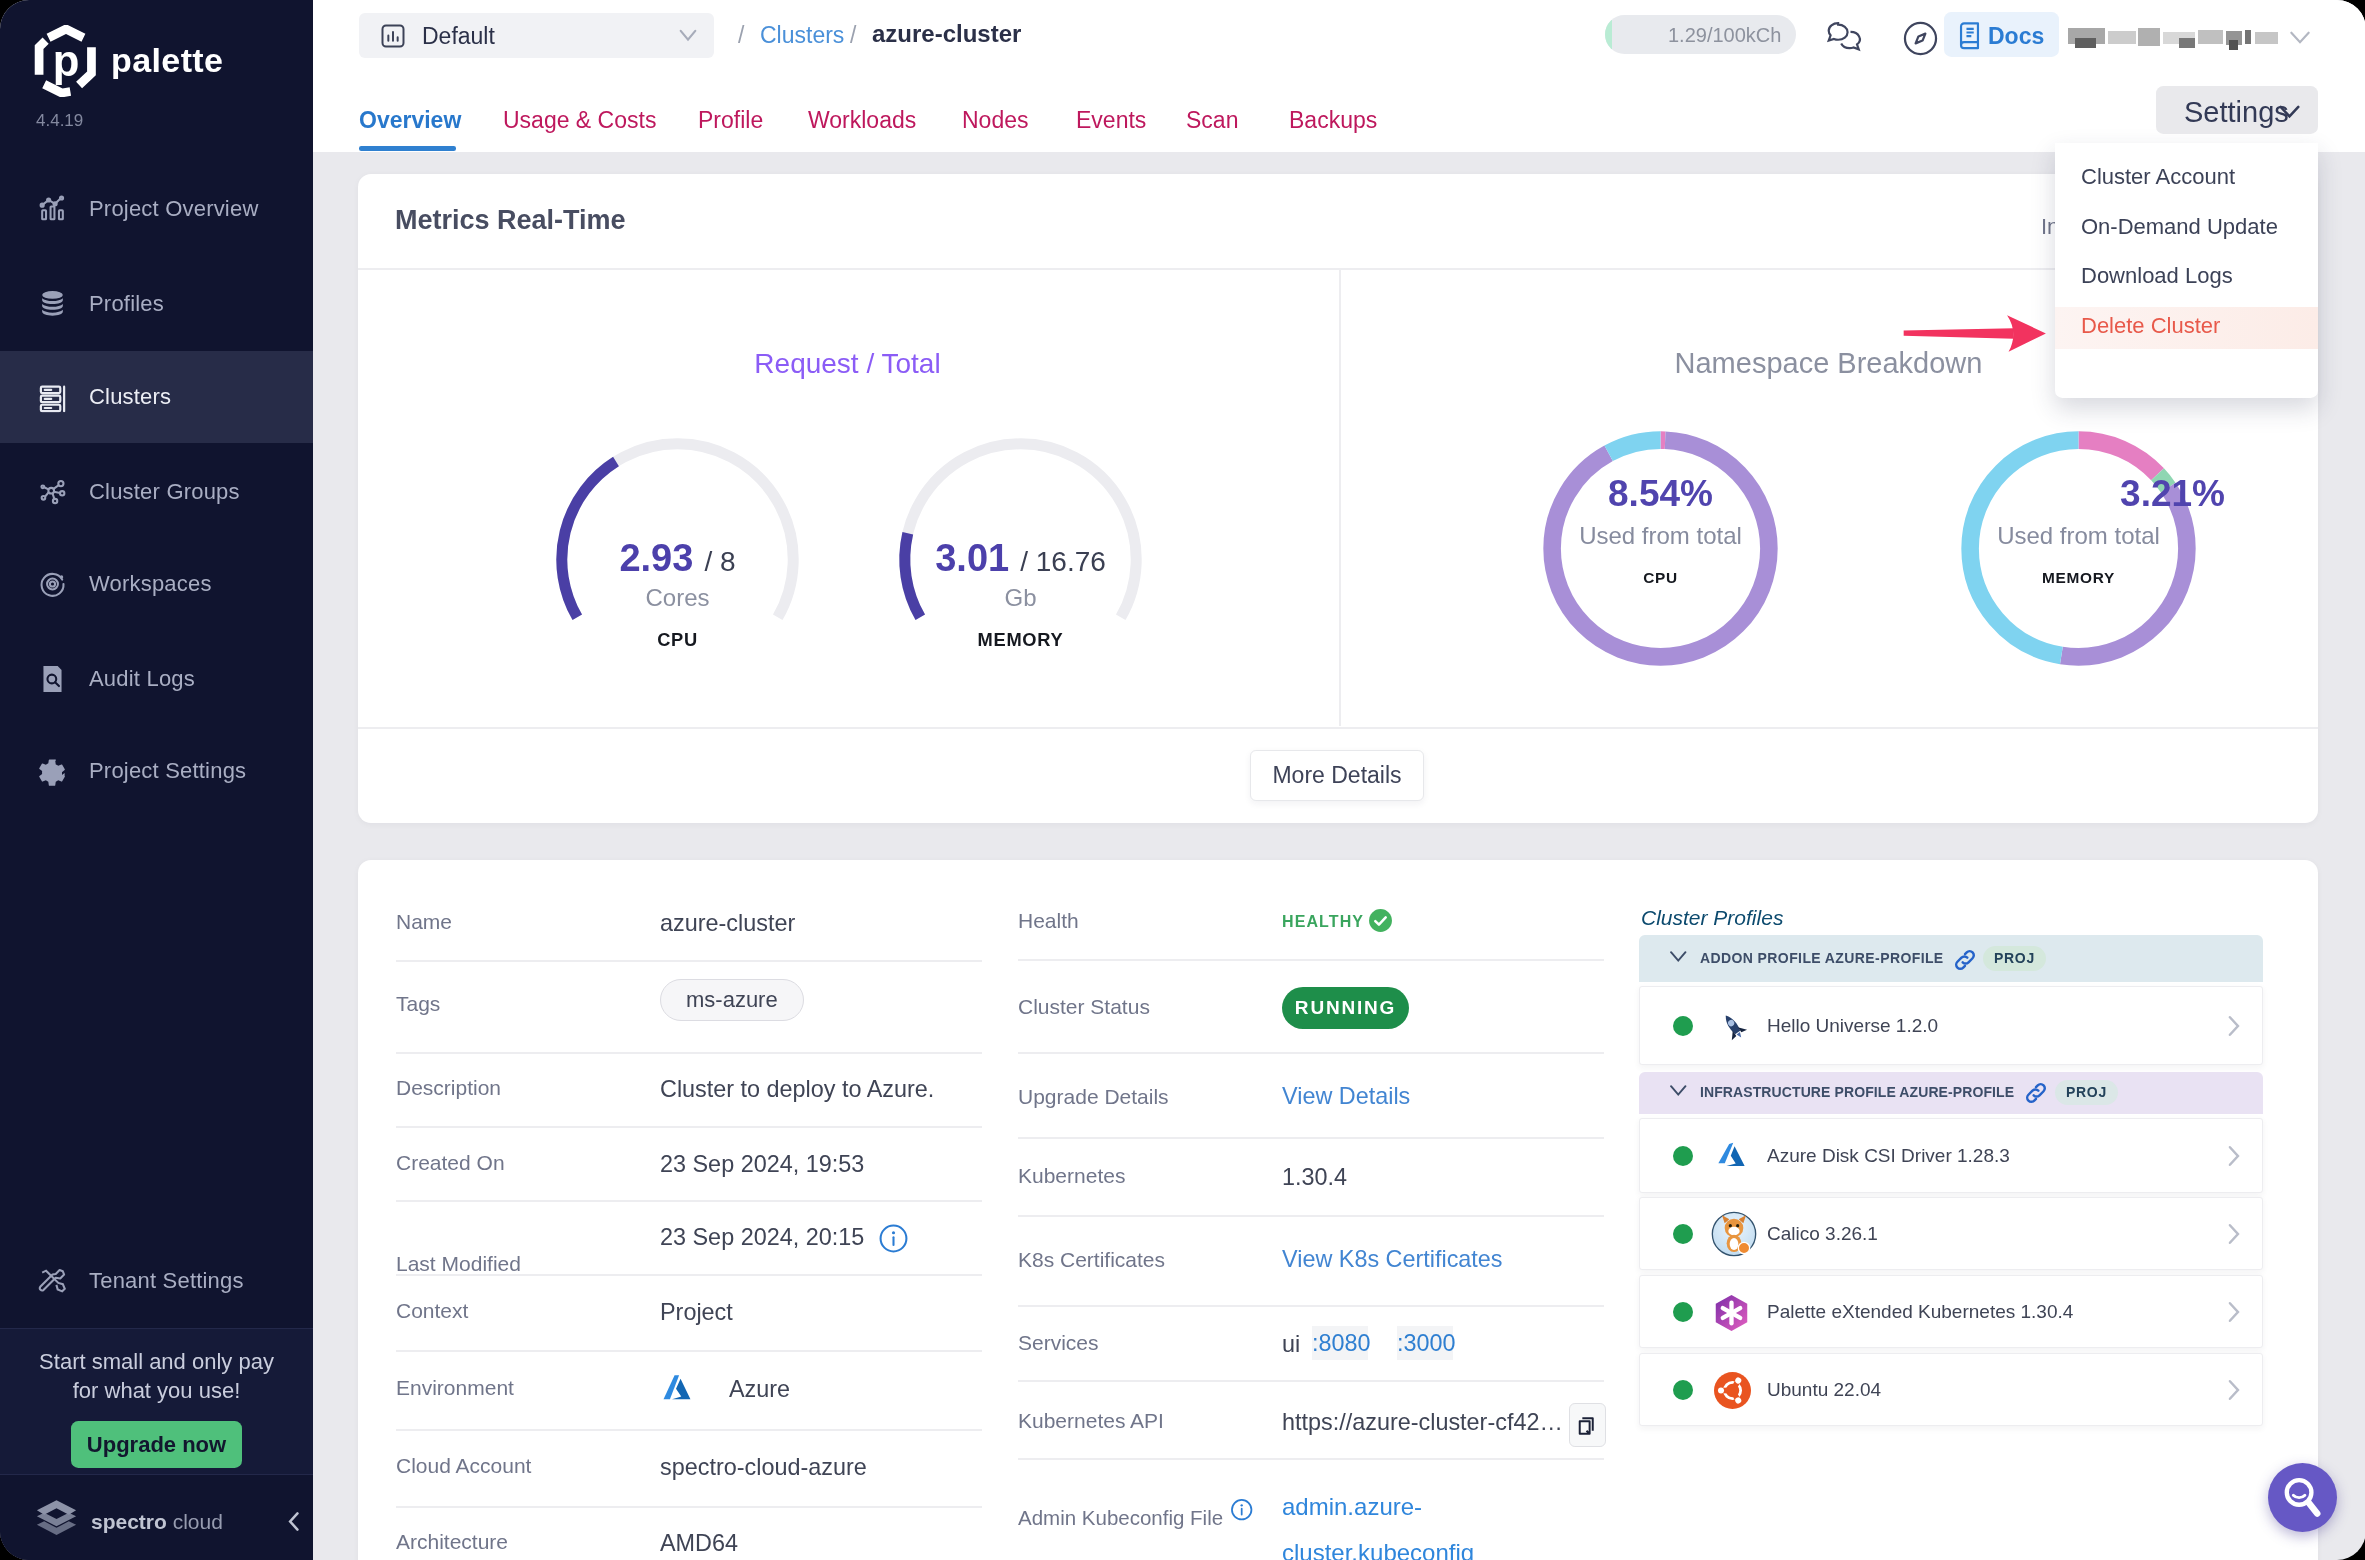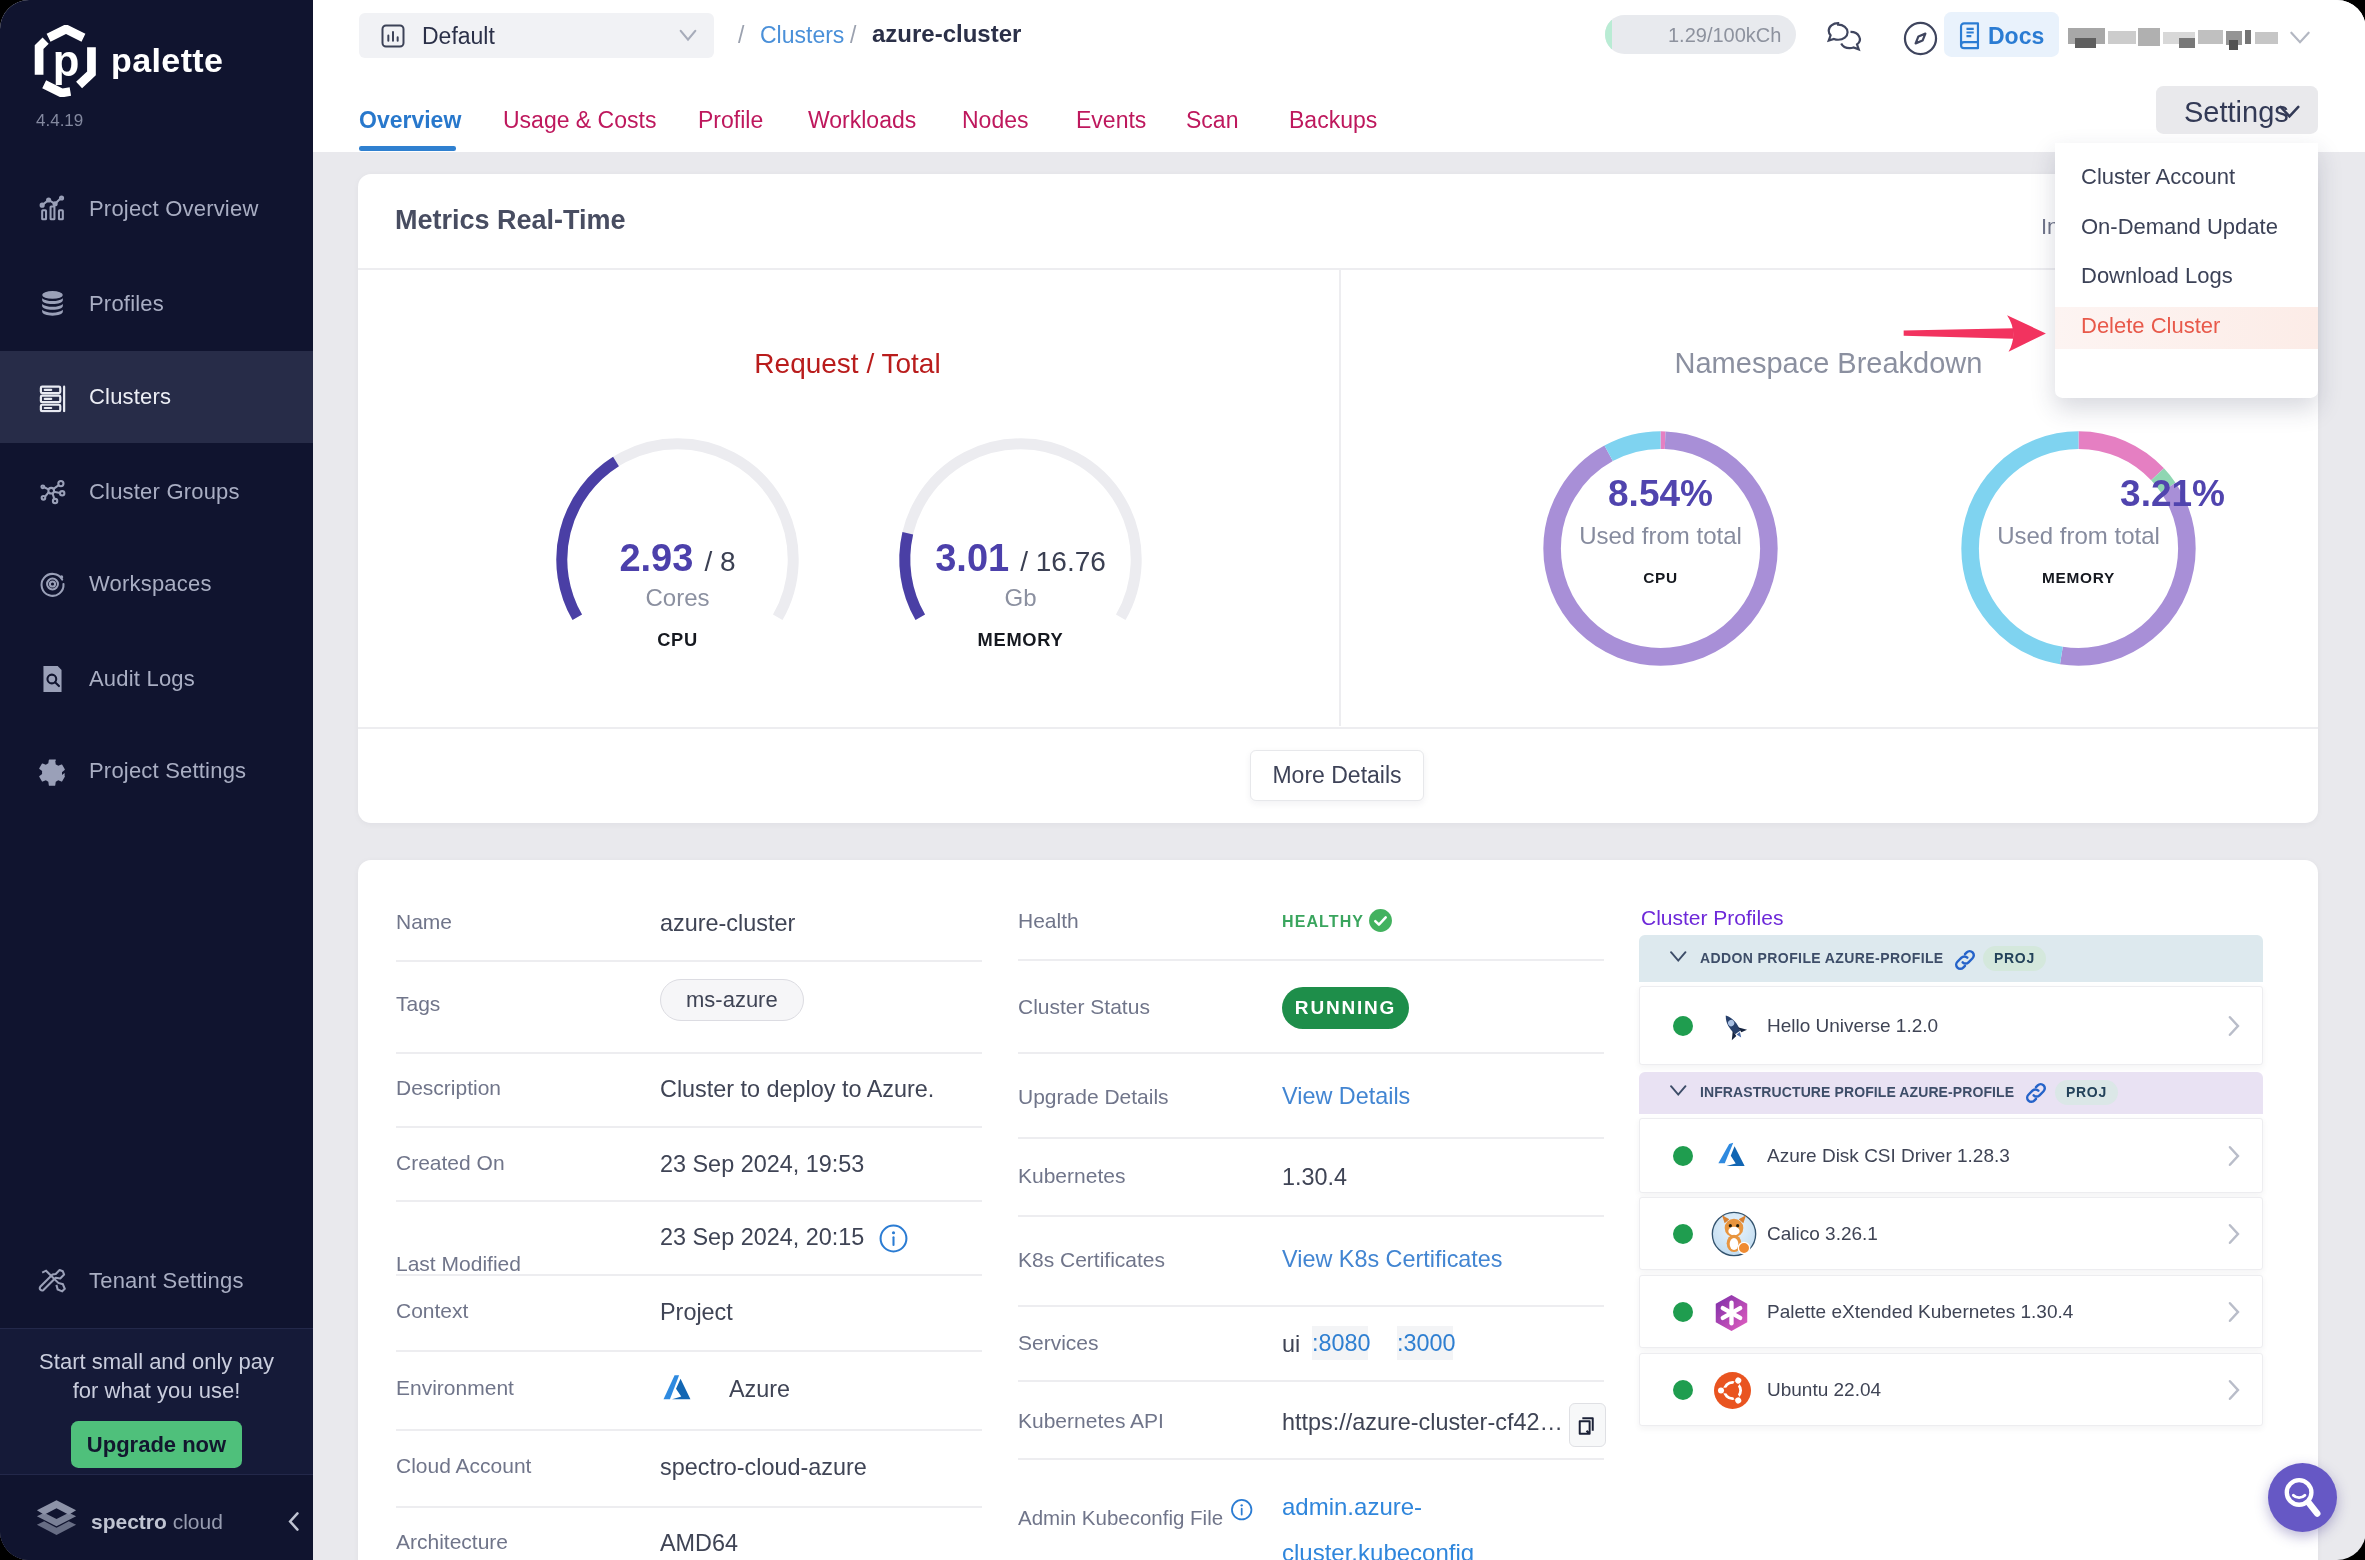--- a/index.html
+++ b/index.html
@@ -115,21 +115,21 @@
   <div class="tab" style="left:1186px;">Scan</div>
   <div class="tab" style="left:1289px;">Backups</div>
   <div class="tabline"></div>
 
   <div class="card" id="metrics">
     <div class="abs" style="left:37px;top:31px;font-size:27px;font-weight:bold;color:#484d61;">Metrics Real-Time</div>
     <div class="hline" style="left:0;top:94px;width:1960px;"></div>
     <div class="vline" style="left:981px;top:95px;height:457px;"></div>
     <div class="hline" style="left:0;top:553px;width:1960px;"></div>
 
-    <div class="abs" style="left:270px;top:174px;width:439px;text-align:center;font-size:28px;color:#b91c1c;">Request / Total</div>
+    <div class="abs" style="left:270px;top:174px;width:439px;text-align:center;font-size:28px;color:#8b5cf6;">Request / Total</div>
     <div class="abs" style="left:1251px;top:173px;width:439px;text-align:center;font-size:29px;color:#8b90a0;">Namespace Breakdown</div>
     <div class="abs" style="left:1683px;top:40px;font-size:22px;color:#70758a;">Interval</div>
 
     <svg class="abs" style="left:195px;top:261px;" width="249" height="249" viewBox="0 0 340 340">
       <path d="M 33.16 249 A 158 158 0 1 1 306.84 249" fill="none" stroke="#ececf0" stroke-width="15"></path>
       <path d="M 33.16 249 A 158 158 0 0 1 86.0 36.2" fill="none" stroke="#4a3fa5" stroke-width="15"></path>
     </svg>
     <div class="abs" style="left:173px;top:363px;width:293px;text-align:center;">
       <span style="font-size:38px;font-weight:bold;color:#4c40ab;">2.93</span>
       <span style="font-size:28px;color:#3a3f52;">&nbsp;/ 8</span>
@@ -260,21 +260,21 @@
     <div class="hline" style="left:660px;top:598px;width:586px;"></div>
 
     <div class="abs" style="left:660px;top:646px;font-size:20.5px;color:#70758a;">Admin Kubeconfig File</div>
     <svg class="abs" style="left:872px;top:638px;" width="23.4" height="23.4" viewBox="0 0 24 24" fill="none" stroke="#2b7cd3" stroke-width="1.8">
         <circle cx="12" cy="12" r="10"></circle>
         <path d="M12 11 v6" stroke-linecap="round"></path>
         <circle cx="12" cy="7.5" r="1.2" fill="#2b7cd3" stroke="none"></circle>
       </svg>
     <div class="abs" style="left:924px;top:624px;font-size:24px;line-height:46px;color:#2f86dc;">admin.azure-<br>cluster.kubeconfig</div>
 
-    <div class="abs" style="left:1283px;top:46px;font-size:21px;color:#6d28d9;">Cluster Profiles</div>
+    <div class="abs" style="left:1283px;top:46px;font-size:21px;color:#0c4a6e;font-style:italic;">Cluster Profiles</div>
 
     <div class="abs" style="left:1281px;top:75px;width:624px;height:47px;background:#dde9ee;border-radius:5.9px 5.9px 0 0;"></div>
     <svg class="abs" style="left:1310px;top:89px;" width="20.5" height="16" viewBox="0 0 34 26">
         <path d="M5 5 L17 19 L29 5" fill="none" stroke="#3d4d68" stroke-width="3.2" stroke-linecap="round"></path>
       </svg>
     <div class="abs" style="left:1342px;top:90px;font-size:14px;font-weight:bold;color:#3d4d68;letter-spacing:0.4px;">ADDON PROFILE AZURE-PROFILE</div>
     <svg class="abs" style="left:1593px;top:86px;" width="28" height="28" viewBox="0 0 24 24" fill="none" stroke="#2563c9" stroke-width="2.1">
         <path d="M10 14 a3.5 3.5 0 0 0 5 0 l3.5-3.5 a3.5 3.5 0 0 0-5-5 L12 7" stroke-linecap="round"></path>
         <path d="M14 10 a3.5 3.5 0 0 0-5 0 L5.5 13.5 a3.5 3.5 0 0 0 5 5 L12 17" stroke-linecap="round"></path>
       </svg>

